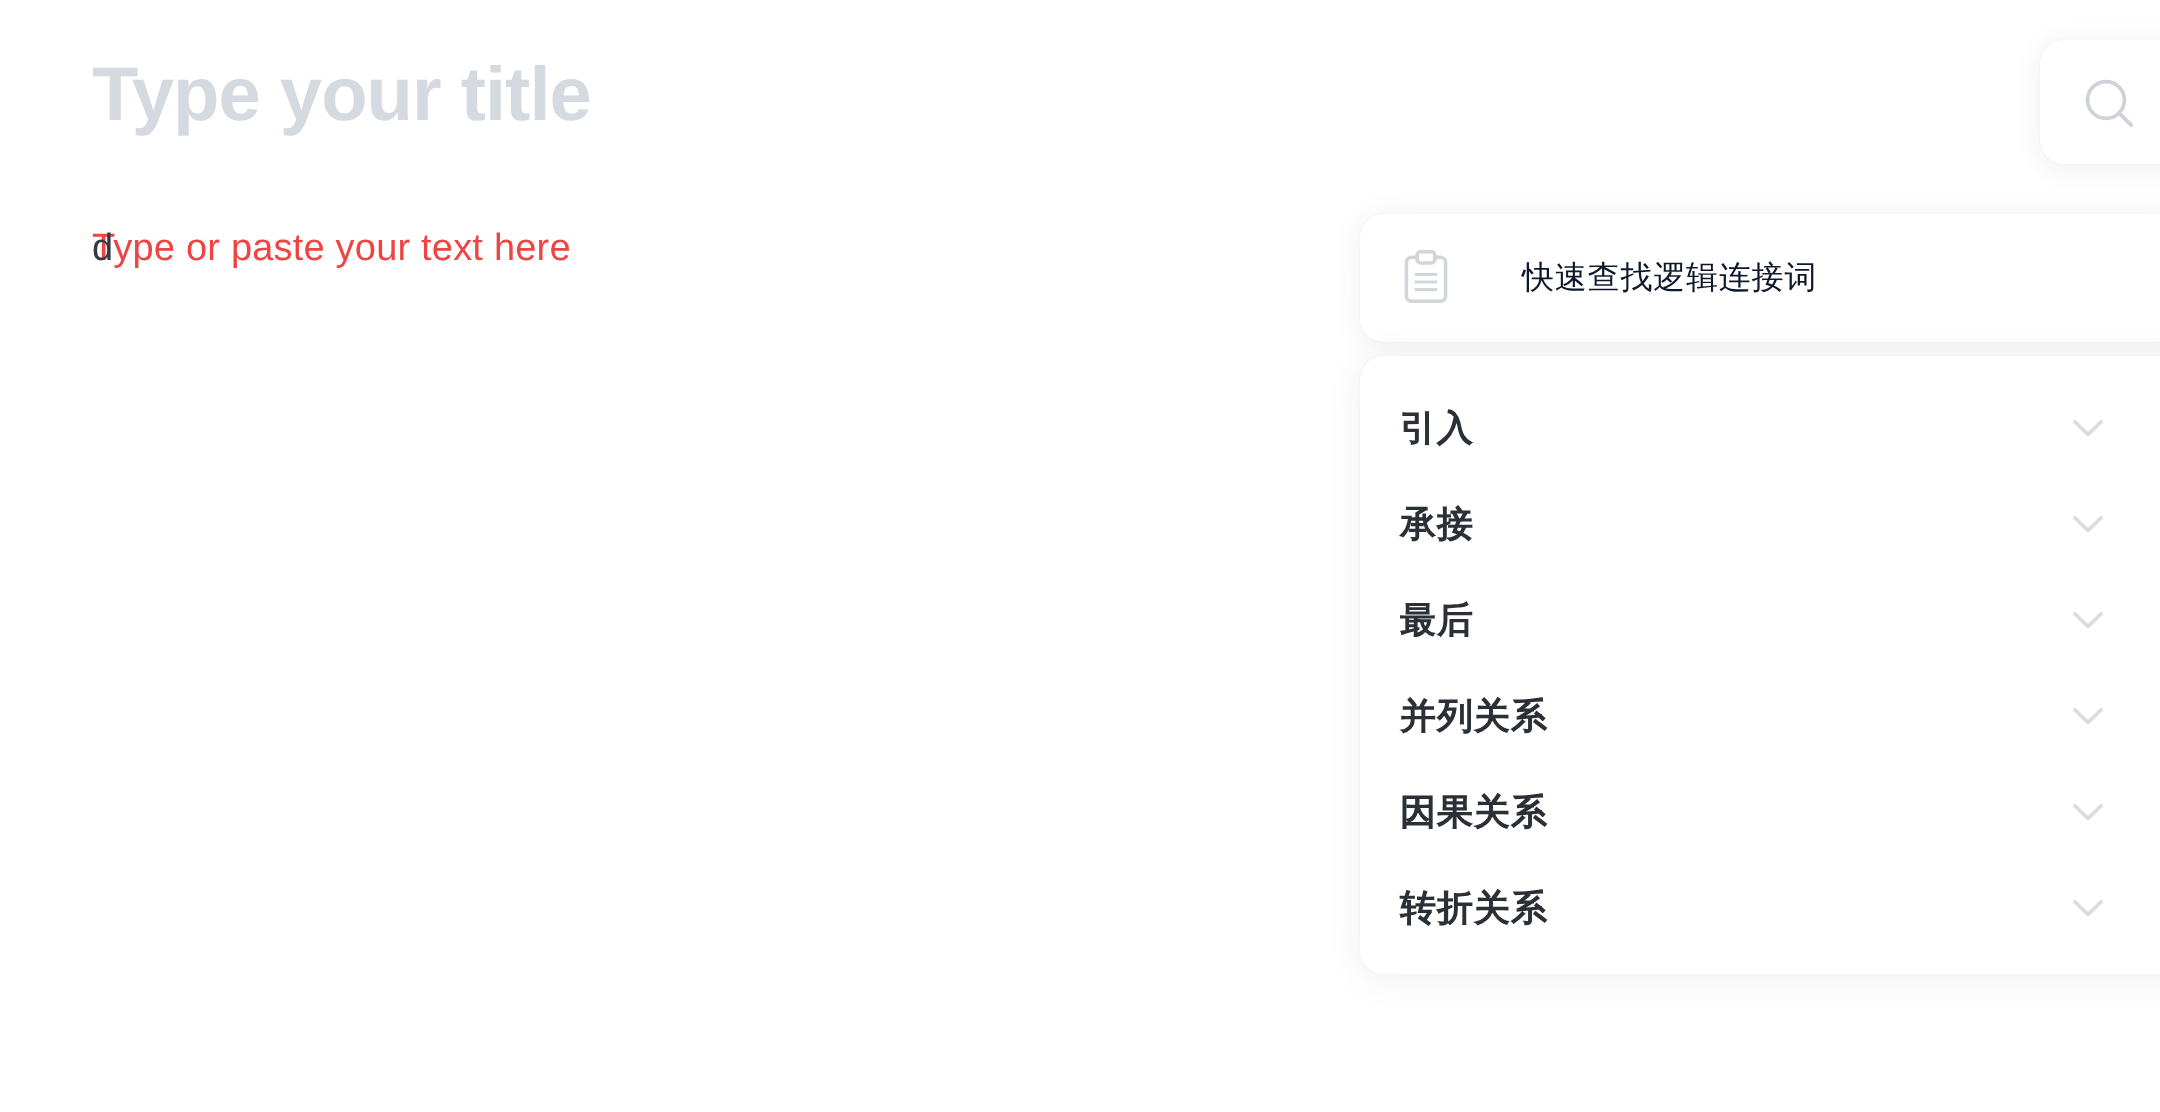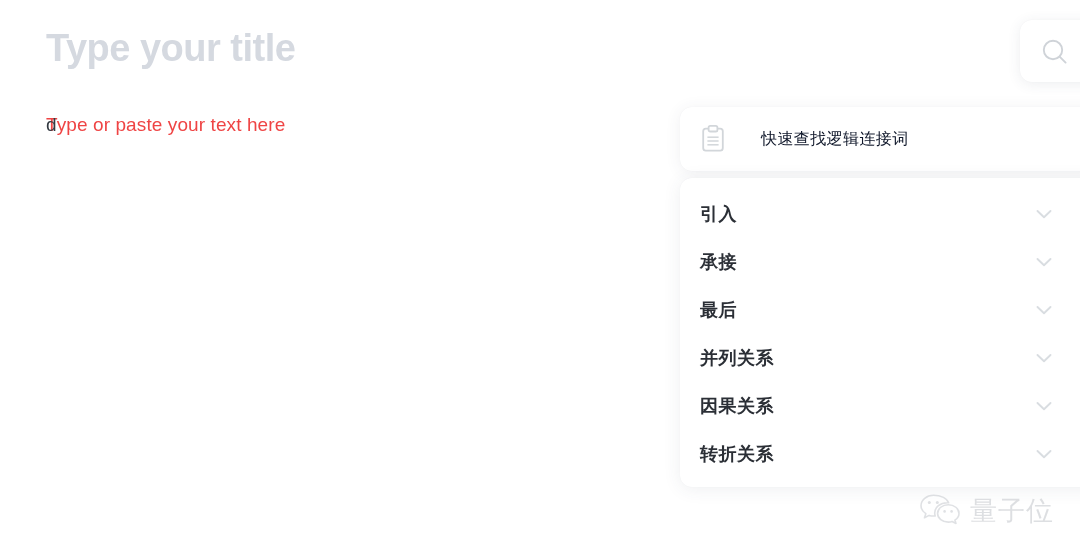--- a/index.html
+++ b/index.html
@@ -168,30 +168,14 @@
       <span class="cat-label">转折关系</span>
       <span class="chev">
         <svg width="22" height="22" viewBox="0 0 22 22" fill="none">
           <polyline points="4.5,8 11,14.2 17.5,8" stroke="#d9dde1" stroke-width="1.9" stroke-linecap="round" stroke-linejoin="round"></polyline>
         </svg>
       </span>
     </div>
 
   </div>
 
-  <div class="watermark">
-    <span>
-      <svg width="44" height="34" viewBox="0 0 44 34" fill="none">
-        <path d="M15.5 3.2C8.6 3.2 3 7.9 3 13.6c0 3.3 1.9 6.2 4.8 8.1l-1.3 4.1 4.6-2.4
-                 c1.4.4 2.9.6 4.4.6.6 0 1.1 0 1.7-.1-.3-.9-.5-1.9-.5-2.9
-                 0-5.7 5.6-10.3 12.5-10.3.5 0 .9 0 1.4.1C29.3 6.5 23 3.2 15.5 3.2z" fill="#ffffff" stroke="#c6c9ce" stroke-width="1.6" stroke-linejoin="round"></path>
-        <circle cx="11.3" cy="10.4" r="1.5" fill="#c6c9ce"></circle>
-        <circle cx="19.3" cy="10.4" r="1.5" fill="#c6c9ce"></circle>
-        <path d="M41 21.4c0-4.8-4.8-8.7-10.7-8.7S19.6 16.6 19.6 21.4c0 4.8 4.8 8.7 10.7 8.7
-                 1.3 0 2.6-.2 3.8-.6l3.9 2-1.1-3.4c2.5-1.6 4.1-4.1 4.1-6.7z" fill="#ffffff" stroke="#c6c9ce" stroke-width="1.6" stroke-linejoin="round"></path>
-        <circle cx="26.6" cy="19.4" r="1.3" fill="#c6c9ce"></circle>
-        <circle cx="33.6" cy="19.4" r="1.3" fill="#c6c9ce"></circle>
-      </svg>
-    </span>
-    <span class="wm-text">量子位</span>
-  </div>
 
 </div>
 
 </body></html>

